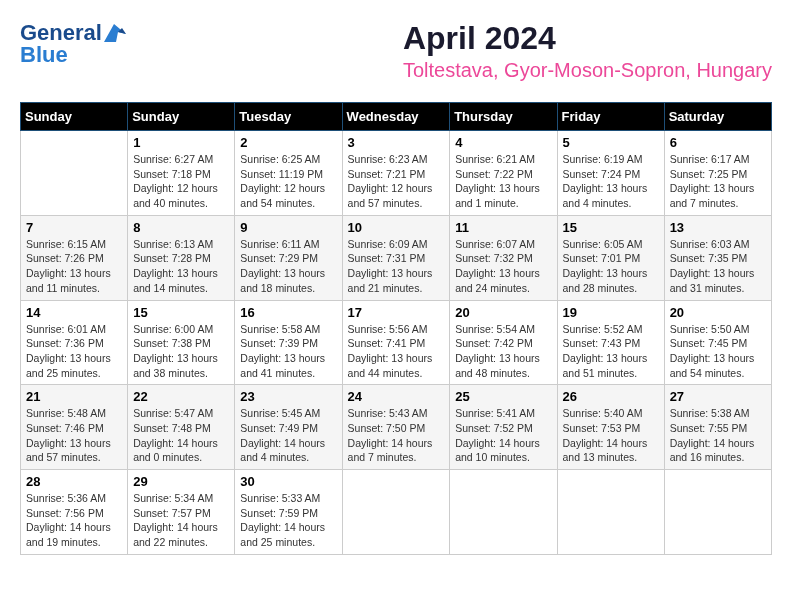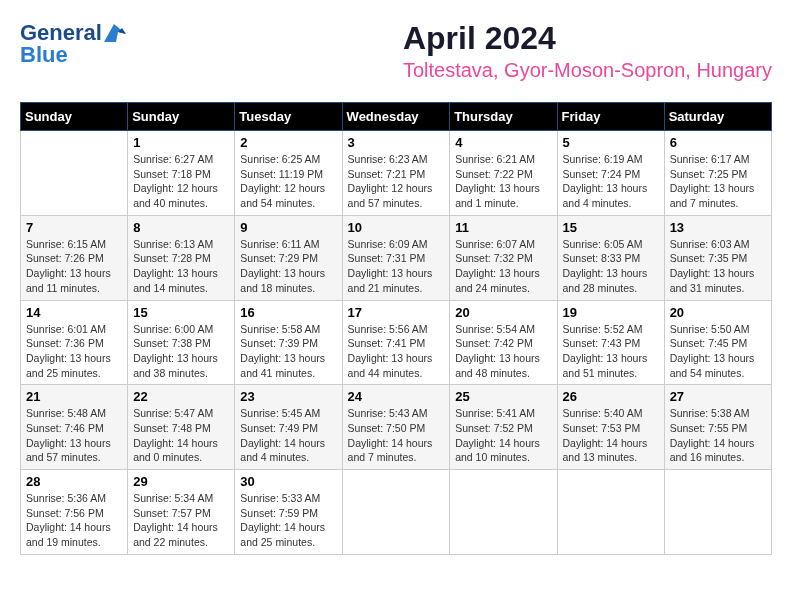--- a/index.html
+++ b/index.html
@@ -151,21 +151,21 @@
         <td>
           <span class="day-number">10</span>
           <div class="cell-content"><span>Sunrise: 6:09 AM</span><br><span>Sunset: 7:31 PM</span><br><span>Daylight: 13 hours</span><br><span>and 21 minutes.</span></div>
         </td>
         <td>
           <span class="day-number">11</span>
           <div class="cell-content"><span>Sunrise: 6:07 AM</span><br><span>Sunset: 7:32 PM</span><br><span>Daylight: 13 hours</span><br><span>and 24 minutes.</span></div>
         </td>
         <td>
           <span class="day-number">15</span>
-          <div class="cell-content"><span>Sunrise: 6:05 AM</span><br><span>Sunset: 8:33 PM</span><br><span>Daylight: 13 hours</span><br><span>and 28 minutes.</span></div>
+          <div class="cell-content"><span>Sunrise: 6:05 AM</span><br><span>Sunset: 7:01 PM</span><br><span>Daylight: 13 hours</span><br><span>and 28 minutes.</span></div>
         </td>
         <td>
           <span class="day-number">13</span>
           <div class="cell-content"><span>Sunrise: 6:03 AM</span><br><span>Sunset: 7:35 PM</span><br><span>Daylight: 13 hours</span><br><span>and 31 minutes.</span></div>
         </td>
       </tr>
       <tr>
         <td>
           <span class="day-number">14</span>
           <div class="cell-content"><span>Sunrise: 6:01 AM</span><br><span>Sunset: 7:36 PM</span><br><span>Daylight: 13 hours</span><br><span>and 25 minutes.</span></div>

